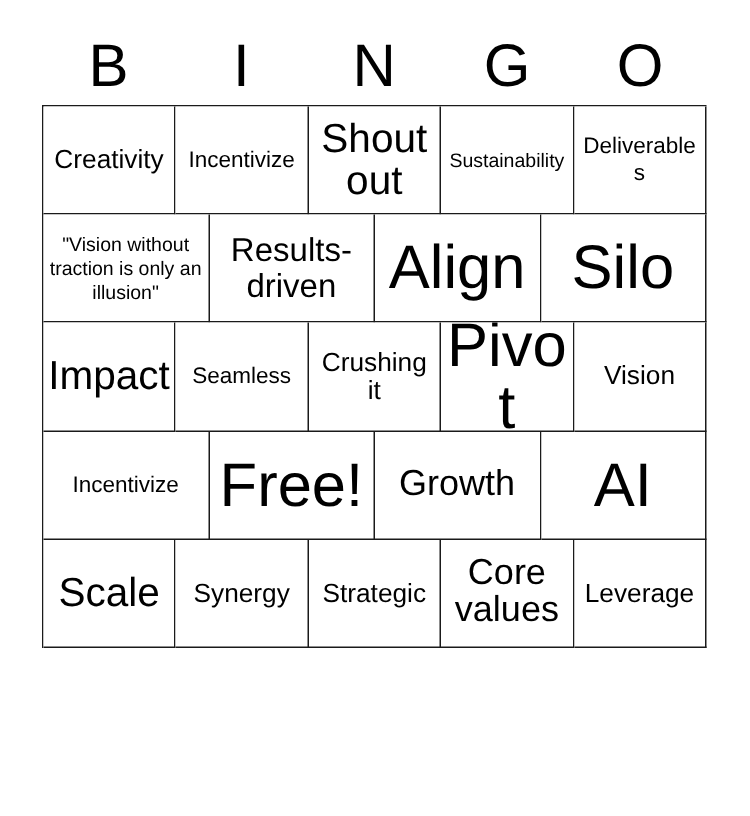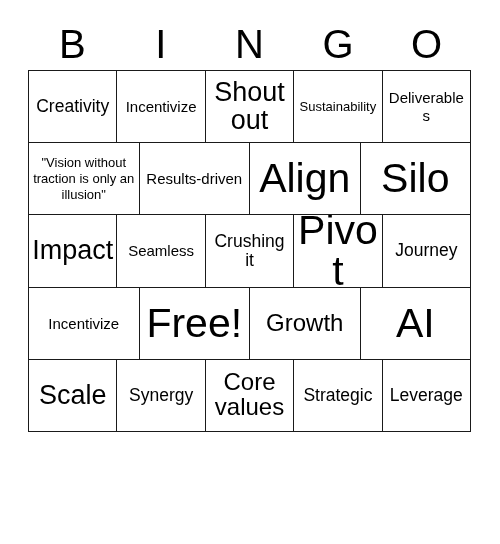--- a/index.html
+++ b/index.html
@@ -81,21 +81,21 @@
     line-height: 1.06;
     word-break: normal;
     overflow-wrap: break-word;
     hyphens: none;
   }
 
   
   .sz-xs  { font-size: 13px;   line-height: 1.22; }
   .sz-s   { font-size: 15px;   line-height: 1.15; }
   .sz-m   { font-size: 17.5px; line-height: 1.10; }
-  .sz-l   { font-size: 15px;   line-height: 1.06; }
+  .sz-l   { font-size: 22px;   line-height: 1.06; }
   .sz-xl  { font-size: 24px;   line-height: 1.04; }
   .sz-xxl { font-size: 27px;   line-height: 1.02; }
   .sz-3xl { font-size: 41px;   line-height: 1.00; }
 </style>
 </head>
 <body>
 
 <div id="card">
 
   <div id="header-row">
@@ -148,21 +148,21 @@
       <div class="cell">
           <span class="cell-text sz-s">Seamless</span>
         </div>
       <div class="cell">
           <span class="cell-text sz-m">Crushing it</span>
         </div>
       <div class="cell">
           <span class="cell-text sz-3xl">Pivot</span>
         </div>
       <div class="cell">
-          <span class="cell-text sz-m">Journey</span>
+          <span class="cell-text sz-m">Vision</span>
         </div>
     </div>
 
     <div class="grid-row">
       <div class="cell">
           <span class="cell-text sz-s">Incentivize</span>
         </div>
       <div class="cell">
           <span class="cell-text sz-3xl">Free!</span>
         </div>
@@ -175,24 +175,24 @@
     </div>
 
     <div class="grid-row">
       <div class="cell">
           <span class="cell-text sz-xxl">Scale</span>
         </div>
       <div class="cell">
           <span class="cell-text sz-m">Synergy</span>
         </div>
       <div class="cell">
-          <span class="cell-text sz-xl">Core values</span>
+          <span class="cell-text sz-m">Strategic</span>
         </div>
       <div class="cell">
-          <span class="cell-text sz-m">Strategic</span>
+          <span class="cell-text sz-xl">Core values</span>
         </div>
       <div class="cell">
           <span class="cell-text sz-m">Leverage</span>
         </div>
     </div>
 
   </div>
 </div>
 
 </body></html>

